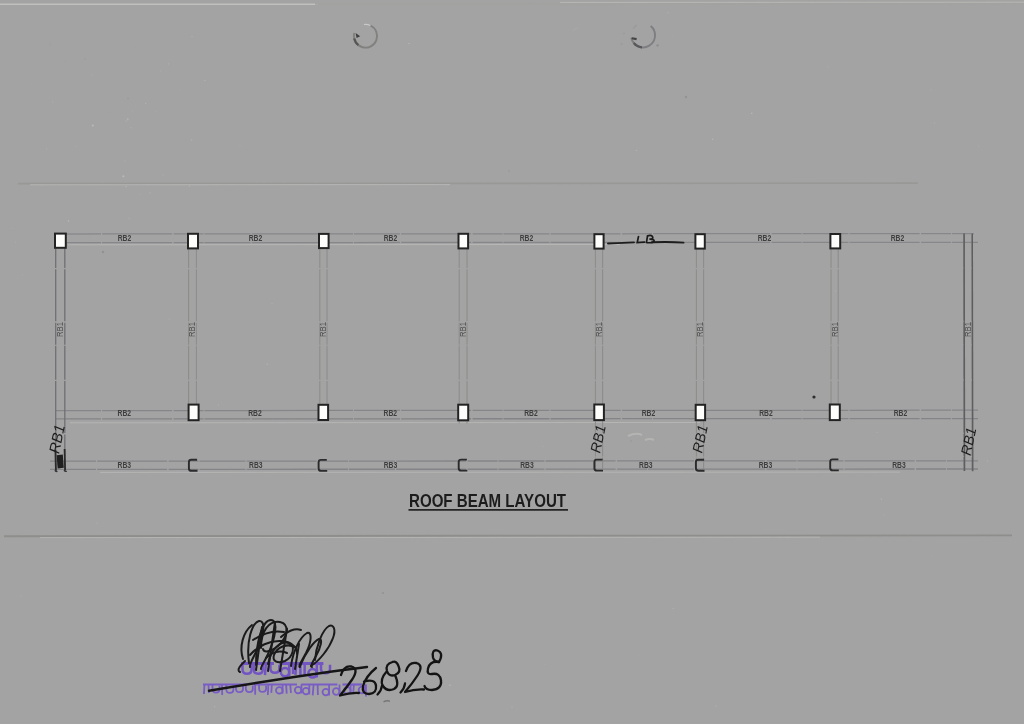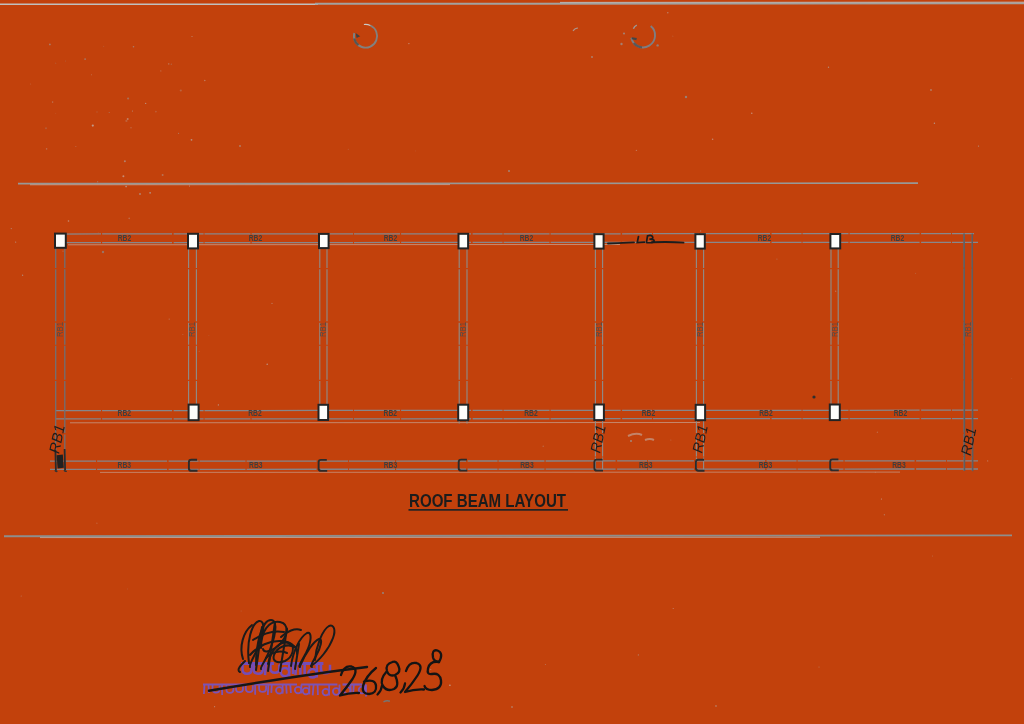--- a/index.html
+++ b/index.html
@@ -1,14 +1,14 @@
 <!DOCTYPE html>
 <html><head><meta charset="utf-8"><title>scan</title><style>
 html,body{margin:0;padding:0;width:1024px;height:724px;background:#ffffff;overflow:hidden;}
-.page{position:relative;width:1024px;height:724px;background:#c2410c;}
+.page{position:relative;width:1024px;height:724px;background:#a3a3a3;}
 svg{position:absolute;left:0;top:0;}
 text{font-family:"Liberation Sans", sans-serif;}
 </style></head><body>
 <div class="page">
 <svg width="1024" height="724" viewBox="0 0 1024 724">
 
 <g>
         <line x1="0" y1="4.2" x2="318" y2="4.2" stroke="#c0c0be" stroke-width="1.4"></line>
         <line x1="315" y1="3.8" x2="1024" y2="3.4" stroke="#a2a2a0" stroke-width="1.9"></line>
         <line x1="560" y1="2.4" x2="1024" y2="2.2" stroke="#b8b8b6" stroke-width="1.0"></line>

